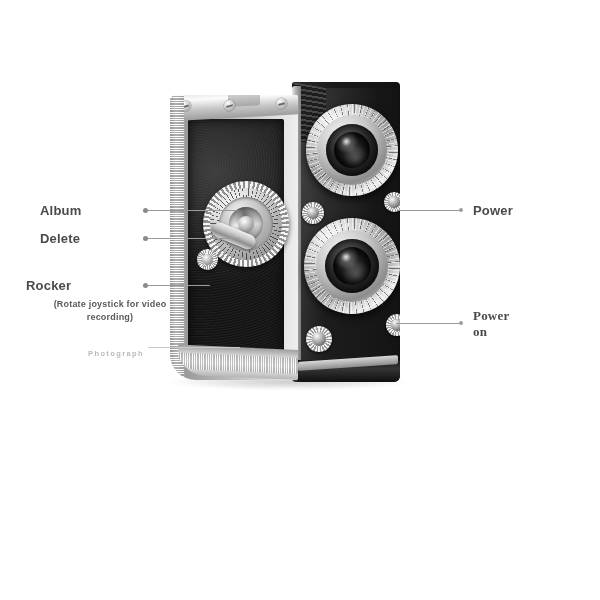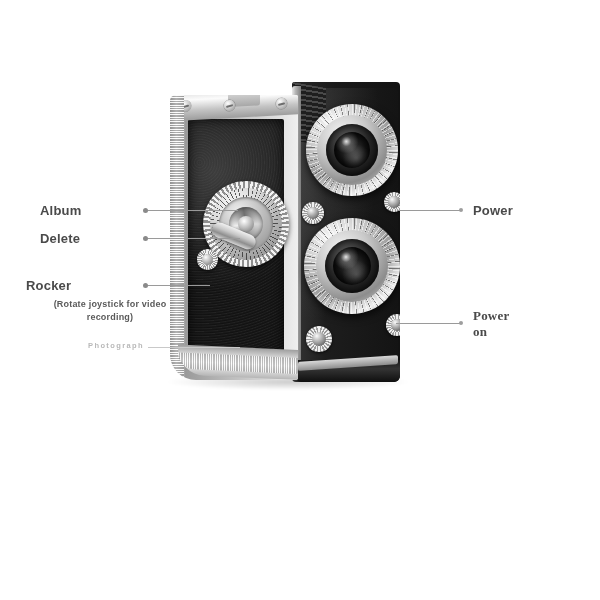--- a/index.html
+++ b/index.html
@@ -33,20 +33,21 @@
     line-height:1.45;
     width:170px;
   }
   .photo-credit{
     position:absolute;
     font-weight:bold;
     color:#b9b9b9;
     font-size:7.5px;
     letter-spacing:1.4px;
     white-space:nowrap;
+    margin-top:8px;
   }
 
   
   .leader{position:absolute;height:1px;background:#9a9a9a;}
   .leader.faint{background:#c9c9c9;}
   .dot{
     position:absolute;width:5px;height:5px;border-radius:50%;
     background:#8a8a8a;
   }
   .dot.small{width:4px;height:4px;background:#9e9e9e;}

